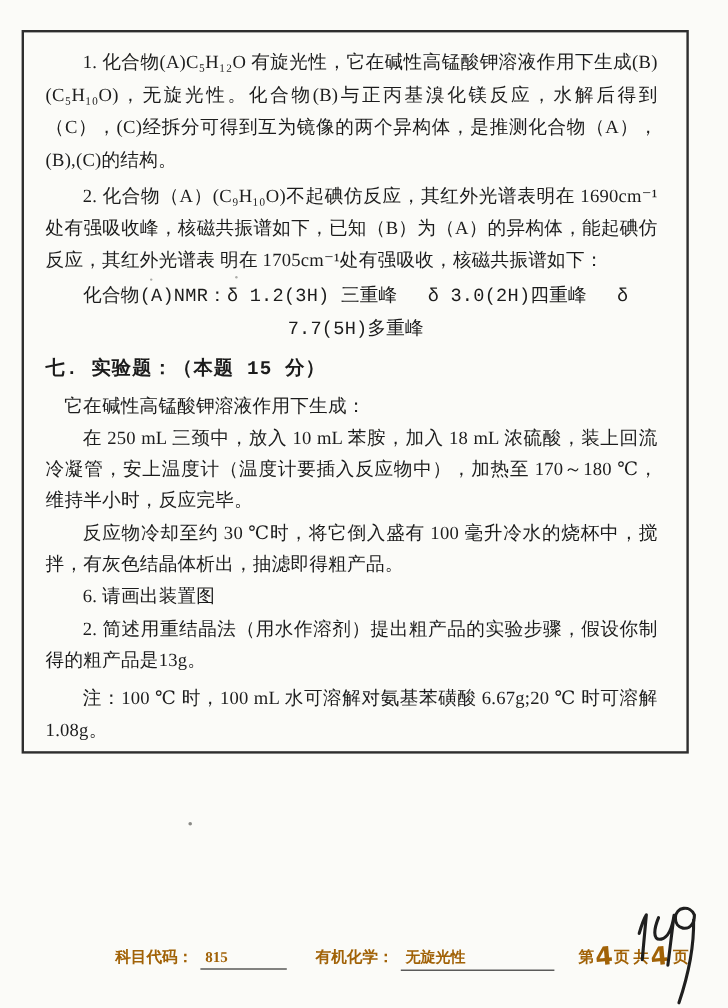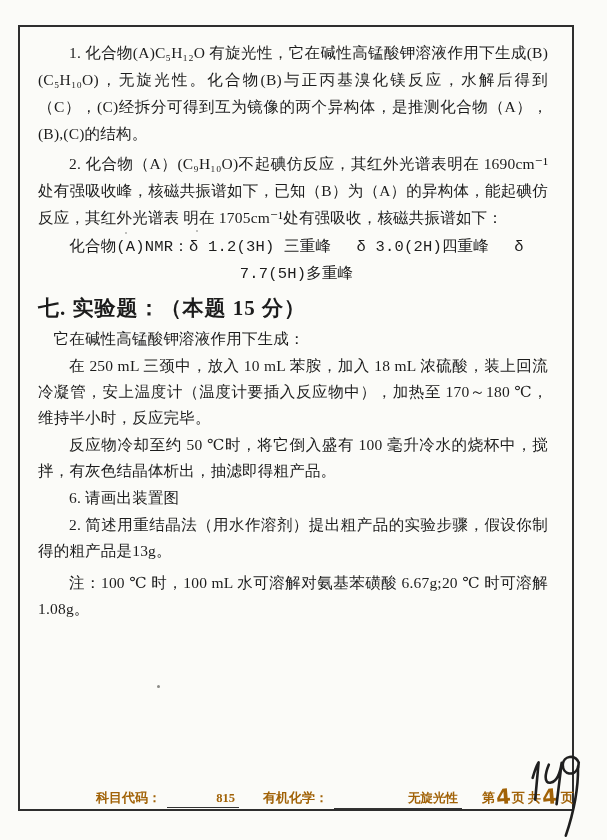--- a/index.html
+++ b/index.html
@@ -11,64 +11,64 @@
     background: #fbfbf8;
     font-family: "Liberation Serif", "DejaVu Serif", serif;
     color: #1c1c1c;
     overflow: hidden;
   }
   .content-box {
     position: absolute;
     left: 18px;
     top: 25px;
     width: 556px;
-    height: 786px;
+    height: 603px;
     border: 2px solid #2e2e2e;
     padding: 12px 24px 0 18px;
     background: #fbfbf8;
   }
   .para {
     font-size: 15.5px;
     line-height: 27px;
     text-align: justify;
     margin-bottom: 3px;
     letter-spacing: 0.2px;
   }
   .indent { text-indent: 2em; }
   .nmr {
     margin-left: 7px;
     margin-bottom: 0;
     text-align: center;
     font-family: Liberation Mono, monospace;
   }
   .section-heading {
-    font-family: Liberation Serif, serif;
+    font-family: Liberation Mono, monospace;
     font-weight: 700;
-    font-size: 21px;
+    font-size: 16px;
     line-height: 28px;
     margin: 6px 0 4px 0;
     letter-spacing: 1px;
   }
   .lower .para { line-height: 26px; margin-bottom: 1px; }
   .note-line { margin-top: 6px; }
   .footer {
     position: absolute;
     left: 96px;
     top: 789px;
     display: flex;
     align-items: baseline;
     font-family: "Liberation Serif", "DejaVu Serif", serif;
     font-weight: 700;
     font-size: 13px;
     color: #a16207;
     white-space: nowrap;
   }
   .fill-line {
     display: inline-block;
-    text-align: right;
+    text-align: left;
     border-bottom: 1.5px solid #333;
     font-size: 12.5px;
     padding: 0 4px 1px 4px;
   }
   .fill-code { min-width: 72px; margin: 0 6px; }
   .fill-name { min-width: 128px; margin: 0 6px; }
   .footer-gap { display: inline-block; width: 18px; }
   .page-info { margin-left: 14px; }
   .hand-num {
     display: inline-block;
@@ -119,21 +119,21 @@
 
 
 
     <p class="section-heading">七. 实验题：（本题 15 分）</p>
 
     <div class="lower">
       <p class="para" style="text-indent:1em;">它在碱性高锰酸钾溶液作用下生成：</p>
 
       <p class="para indent">在 250 mL 三颈中，放入 10 mL 苯胺，加入 18 mL 浓硫酸，装上回流冷凝管，安上温度计（温度计要插入反应物中），加热至 170～180 ℃，维持半小时，反应完毕。</p>
 
-      <p class="para indent">反应物冷却至约 50 ℃时，将它倒入盛有 100 毫升冷水的烧杯中，搅拌，有灰色结晶体析出，抽滤即得粗产品。</p>
+      <p class="para indent">反应物冷却至约 30 ℃时，将它倒入盛有 100 毫升冷水的烧杯中，搅拌，有灰色结晶体析出，抽滤即得粗产品。</p>
 
       <p class="para indent">6. 请画出装置图</p>
 
       <p class="para indent">2. 简述用重结晶法（用水作溶剂）提出粗产品的实验步骤，假设你制得的粗产品是13g。</p>
 
       <p class="para indent note-line">注：100 ℃ 时，100 mL 水可溶解对氨基苯磺酸 6.67g;20 ℃ 时可溶解 1.08g。</p>
     </div>
 
   </div>
 

